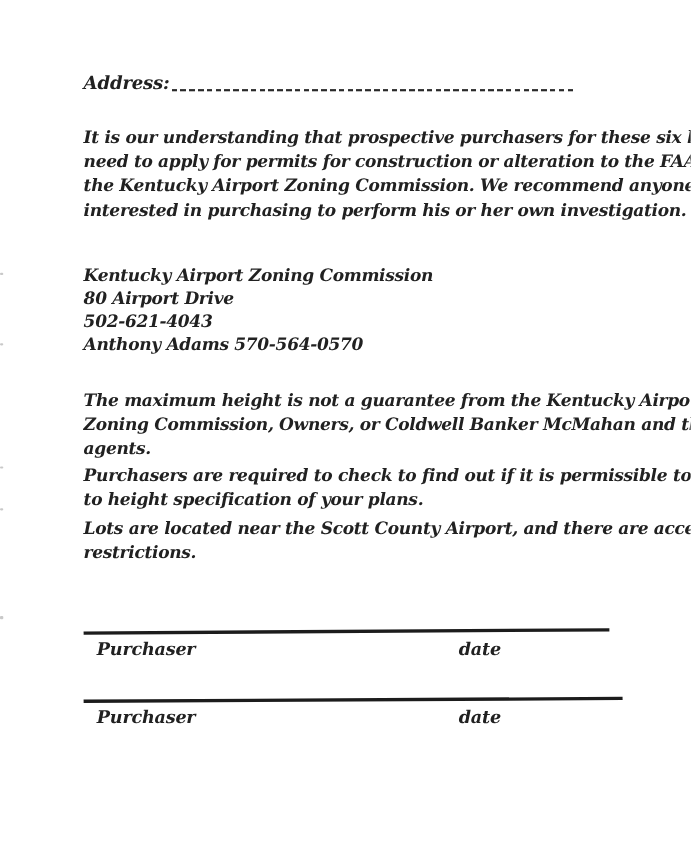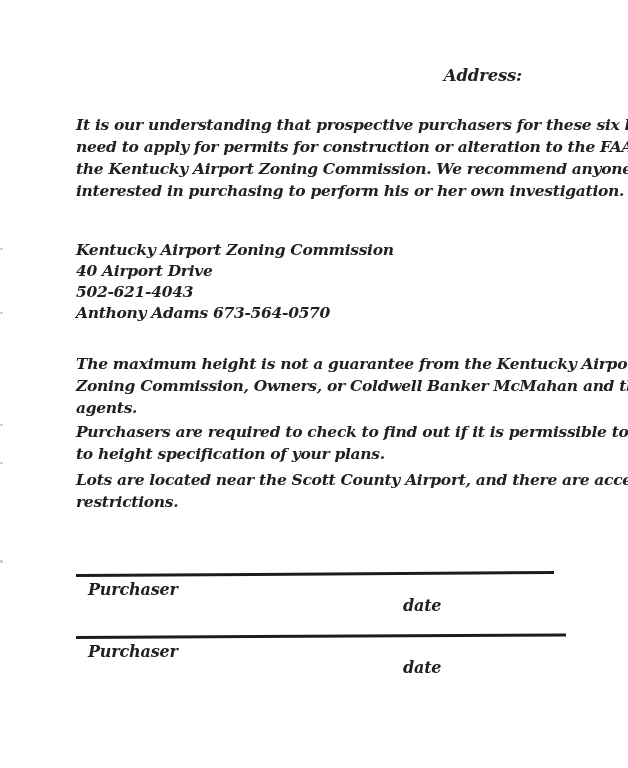--- a/index.html
+++ b/index.html
@@ -19,21 +19,20 @@
     color: #212121;
   }
   
   .address-row {
     position: absolute;
     left: 76px;
     top: 66px;
     width: 446px;
     display: flex;
     align-items: flex-end;
-    flex-direction: column;
   }
   .address-label {
     font-size: 16.5px;
     letter-spacing: -0.2px;
     white-space: nowrap;
     flex: 0 0 auto;
   }
   .address-fill {
     flex: 1 1 auto;
     height: 2.4px;
@@ -79,21 +78,21 @@
   .sig-labels {
     position: absolute;
     left: 76px;
     width: 478px;
     font-size: 16px;
     letter-spacing: -0.2px;
   }
   .sig-labels-1 { top: 580px; }
   .sig-labels-2 { top: 642px; }
   .sig-role { position: absolute; left: 12px; white-space: nowrap; }
-  .sig-date { position: absolute; left: 327px; white-space: nowrap; margin-top: 16px; }
+  .sig-date { position: absolute; left: 341px; white-space: nowrap; }
   
   .artifact {
     position: absolute;
     left: 0px;
     width: 3px;
     height: 2px;
     background: #c9c9c9;
     border-radius: 1px;
   }
   .a1 { top: 248px; }
@@ -114,23 +113,23 @@
 
   <div class="tblock intro">
     <div class="line">It is our understanding that prospective purchasers for these six lots</div>
     <div class="line">need to apply for permits for construction or alteration to the FAA and</div>
     <div class="line">the Kentucky Airport Zoning Commission. We recommend anyone</div>
     <div class="line">interested in purchasing to perform his or her own investigation.</div>
   </div>
 
   <div class="tblock contact">
     <div class="line">Kentucky Airport Zoning Commission</div>
-    <div class="line">40 Airport Drive</div>
+    <div class="line">80 Airport Drive</div>
     <div class="line">502-621-4043</div>
-    <div class="line">Anthony Adams 673-564-0570</div>
+    <div class="line">Anthony Adams 570-564-0570</div>
   </div>
 
   <div class="tblock disclaimer">
     <div class="line">The maximum height is not a guarantee from the Kentucky Airport</div>
     <div class="line">Zoning Commission, Owners, or Coldwell Banker McMahan and their</div>
     <div class="line">agents.</div>
   </div>
 
   <div class="tblock permission">
     <div class="line">Purchasers are required to check to find out if it is permissible to build</div>

